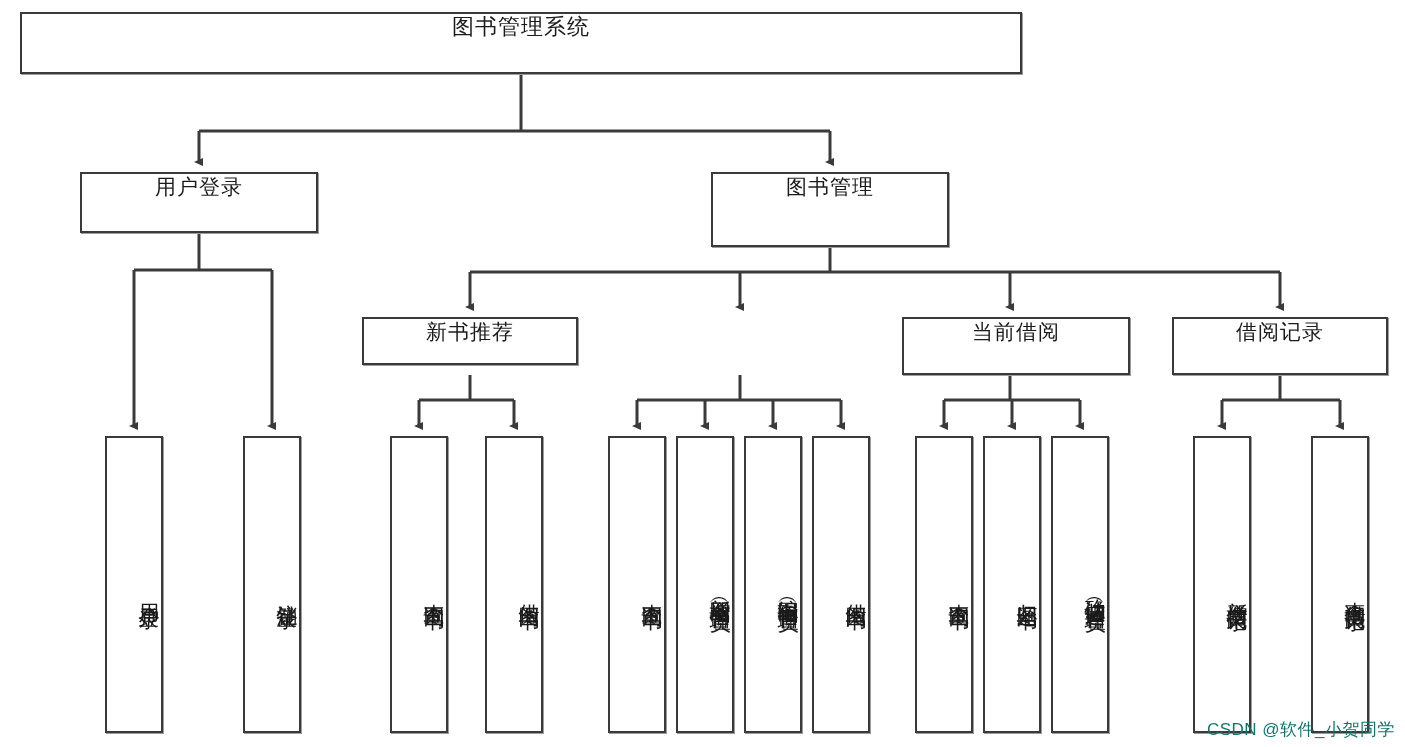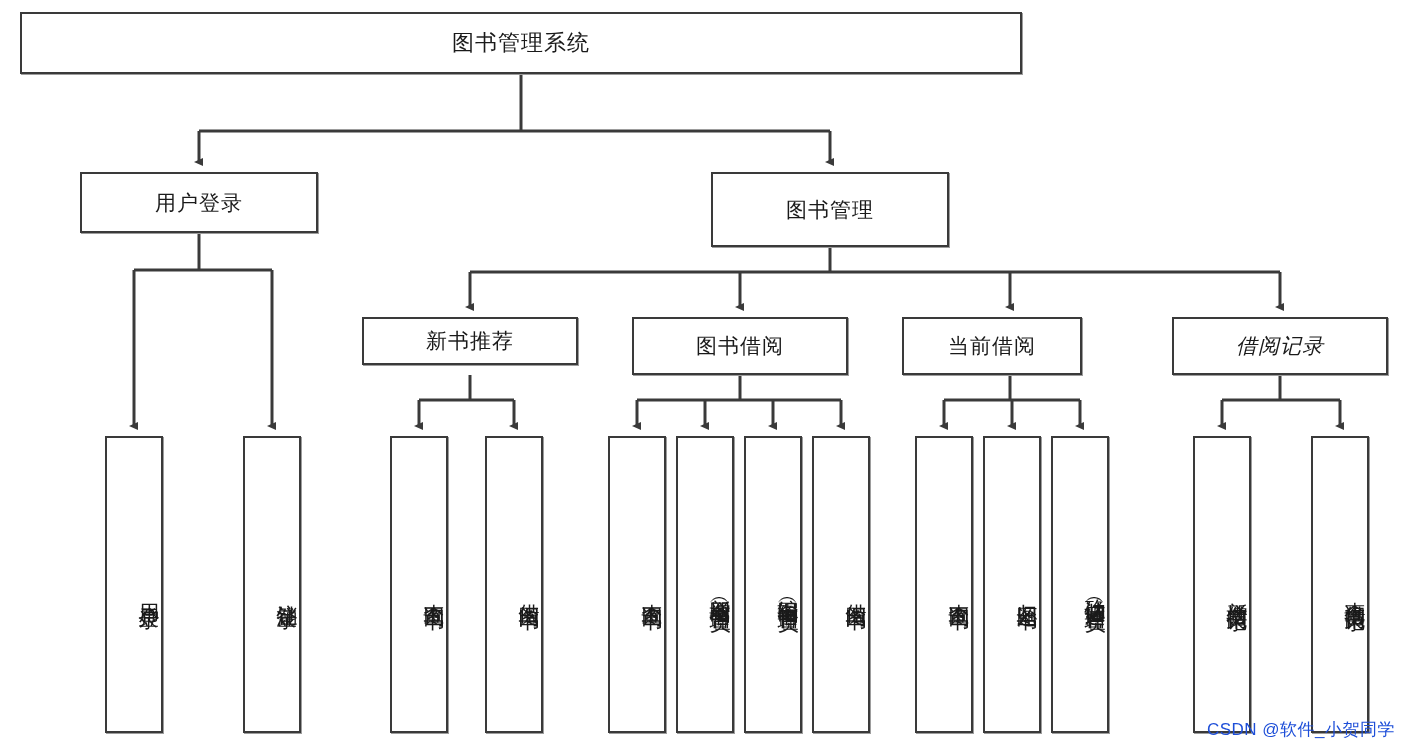--- a/index.html
+++ b/index.html
@@ -26,21 +26,20 @@
     height: 747px;
     pointer-events: none;
   }
   .node {
     position: absolute;
     box-sizing: border-box;
     border: 2px solid #3a3a3a;
     background: #ffffff;
     color: #1a1a1a;
     display: flex;
-    align-items: center;
     justify-content: center;
     text-align: center;
     box-shadow: 1px 1px 0 0 #9d9d9d;
   }
   .node.h {
     font-size: 21px;
     letter-spacing: 1px;
     line-height: 1.2;
   }
   .node.root {
@@ -59,21 +58,21 @@
     writing-mode: vertical-rl;
     text-orientation: upright;
     line-height: 1.15;
     white-space: nowrap;
   }
   .watermark {
     position: absolute;
     right: 10px;
     bottom: 6px;
     font-size: 17px;
-    color: #1d4ed8;
+    color: #0f766e;
     letter-spacing: 0.5px;
     white-space: nowrap;
     pointer-events: none;
   }
 </style>
 </head>
 <body>
 
 <div id="canvas">
 
@@ -134,27 +133,24 @@
   <div class="node h" style="left:80px; top:172px; width:238px; height:61px;">
     <span>用户登录</span>
   </div>
   <div class="node h" style="left:711px; top:172px; width:238px; height:75px;">
     <span>图书管理</span>
   </div>
 
   <div class="node h" style="left:362px; top:317px; width:216px; height:48px;">
     <span>新书推荐</span>
   </div>
-  <div class="node h" style="left:632px; top:317px; width:216px; height:58px;">
-    <span>图书借阅</span>
-  </div>
-  <div class="node h" style="left:902px; top:317px; width:180px; height:58px;">
+  <div class="node h" style="left:902px; top:317px; width:228px; height:58px;">
     <span>当前借阅</span>
   </div>
-  <div class="node h" style="left:1172px; top:317px; width:216px; height:58px;font-style:italic;">
+  <div class="node h" style="left:1172px; top:317px; width:216px; height:58px;">
     <span>借阅记录</span>
   </div>
 
   <div class="node v" style="left:105px; top:436px; width:58px; height:297px;">
     <span class="vlabel">用户登录</span>
   </div>
   <div class="node v" style="left:243px; top:436px; width:58px; height:297px;">
     <span class="vlabel">注销登录</span>
   </div>
 

